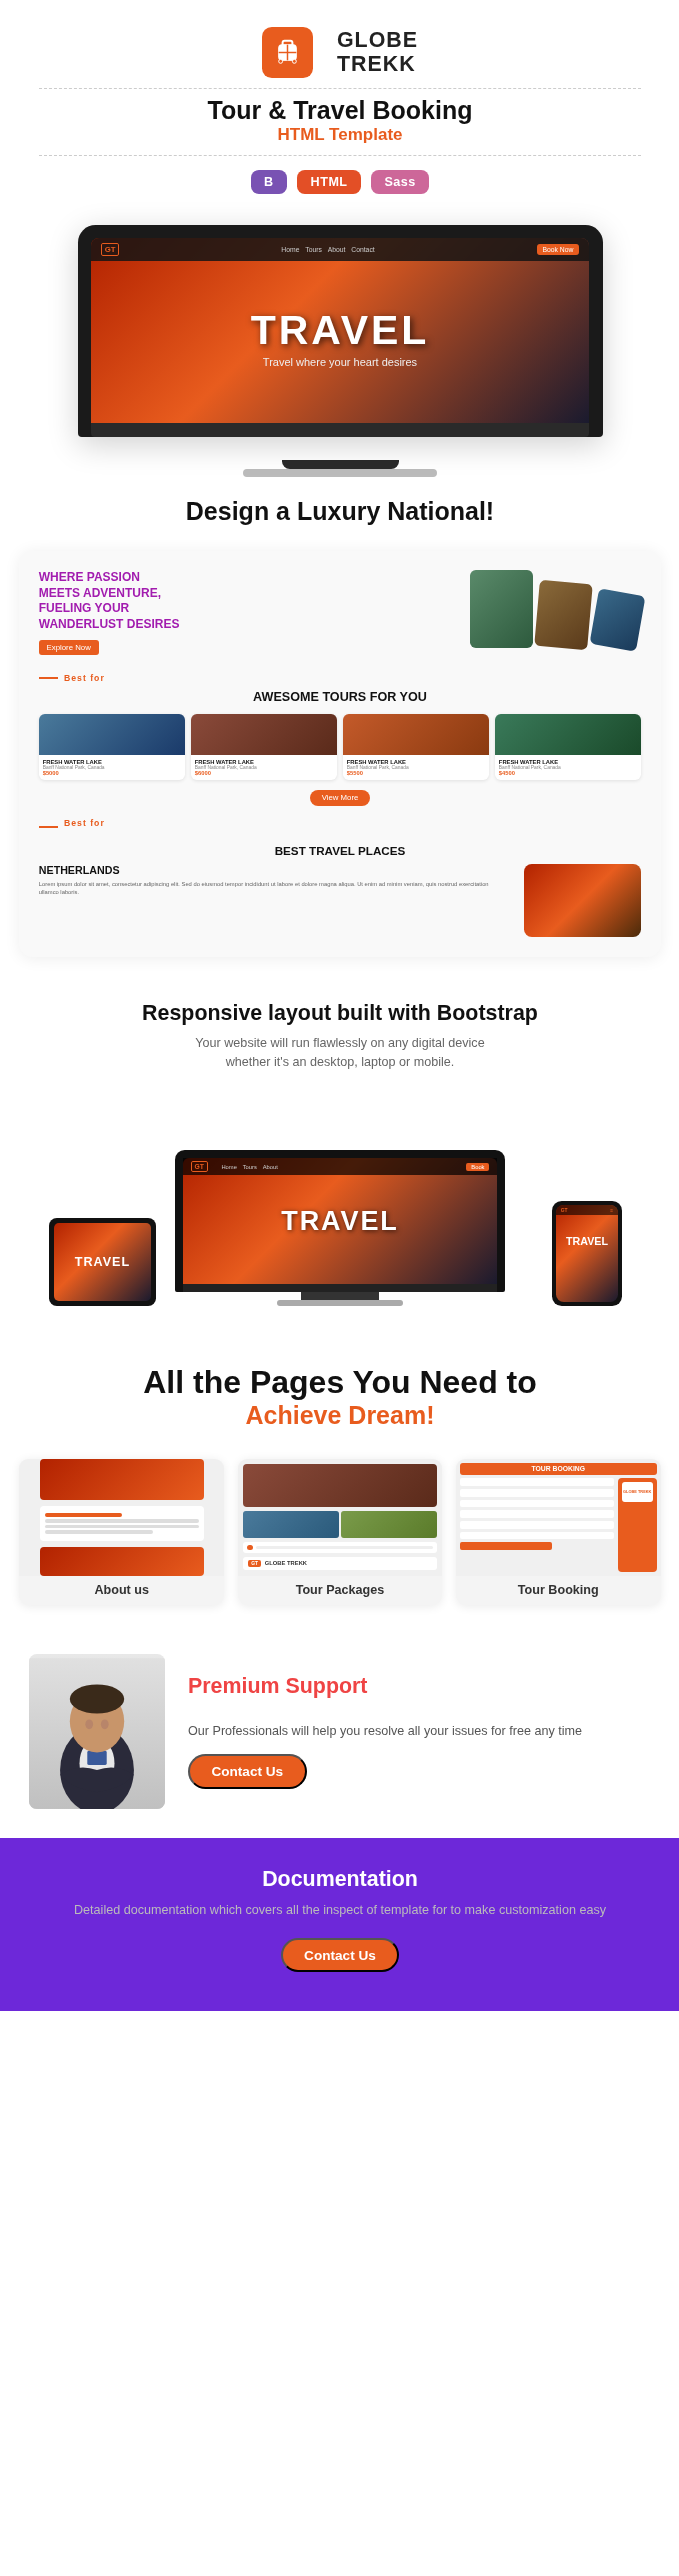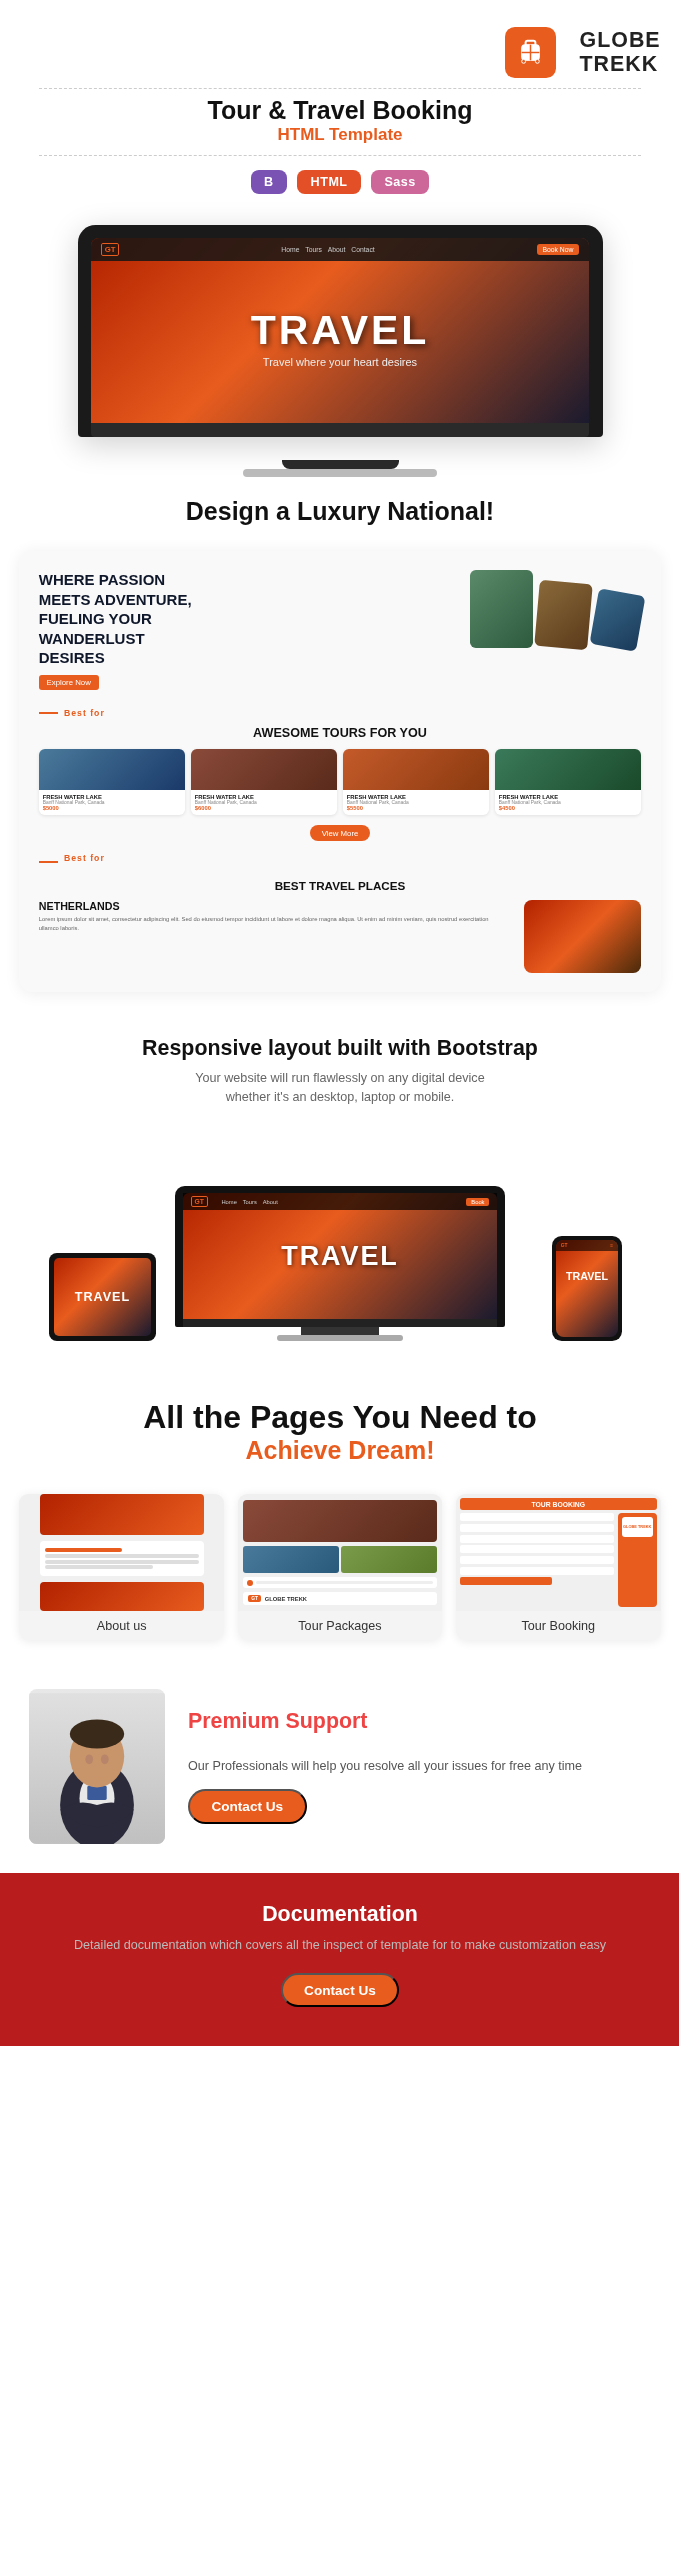--- a/index.html
+++ b/index.html
@@ -12,21 +12,21 @@
     }
 
     
     .header {
       text-align: center;
       padding: 27px 19.4px 15.5px;
     }
     .logo-wrap {
       display: flex;
       align-items: center;
-      justify-content: flex-end;
+      justify-content: center;
       gap: 24px;
       margin-bottom: 9.7px;
     }
     .logo-text {
       display: flex;
       flex-direction: column;
       align-items: flex-start;
       line-height: 1.1;
     }
     .logo-text .globe {
@@ -206,23 +206,23 @@
     }
 
     
     .preview-hero {
       display: flex;
       justify-content: space-between;
       align-items: flex-start;
       margin-bottom: 17.5px;
     }
     .preview-hero-left h3 {
-      font-size: 15px;
-      font-weight: 900;
-      color: #0f172a;
+      font-size: 12px;
+      font-weight: 900;
+      color: #a21caf;
       line-height: 1.3;
       max-width: 165px;
     }
     .preview-hero-btn {
       display: inline-block;
       background: #e85c1e;
       color: #fff;
       font-size: 7.8px;
       padding: 2.9px 7.8px;
       border-radius: 2.9px;
@@ -657,21 +657,21 @@
     }
     .booking-logo-mini span {
       font-size: 3.9px;
       font-weight: 900;
       color: #e85c1e;
     }
 
     .page-card-label {
       text-align: center;
       font-size: 12.6px;
-      font-weight: 400;
+      font-weight: 700;
       color: #333;
       padding: 7.8px;
     }
 
     
     .support-section {
       display: flex;
       align-items: center;
       gap: 23px;
       padding: 29px 29px;
@@ -707,21 +707,21 @@
       font-size: 13.6px;
       font-weight: 600;
       padding: 7.8px 21.4px;
       border-radius: 19.4px;
       text-decoration: none;
       cursor: pointer;
     }
 
     
     .docs-section {
-      background: #b91c1c;
+      background: #6d28d9;
       text-align: center;
       padding: 29px 29px 39px;
     }
     .docs-section h3 {
       font-size: 21.4px;
       font-weight: 900;
       color: #fff;
       margin-bottom: 9.7px;
     }
     .docs-section p {

